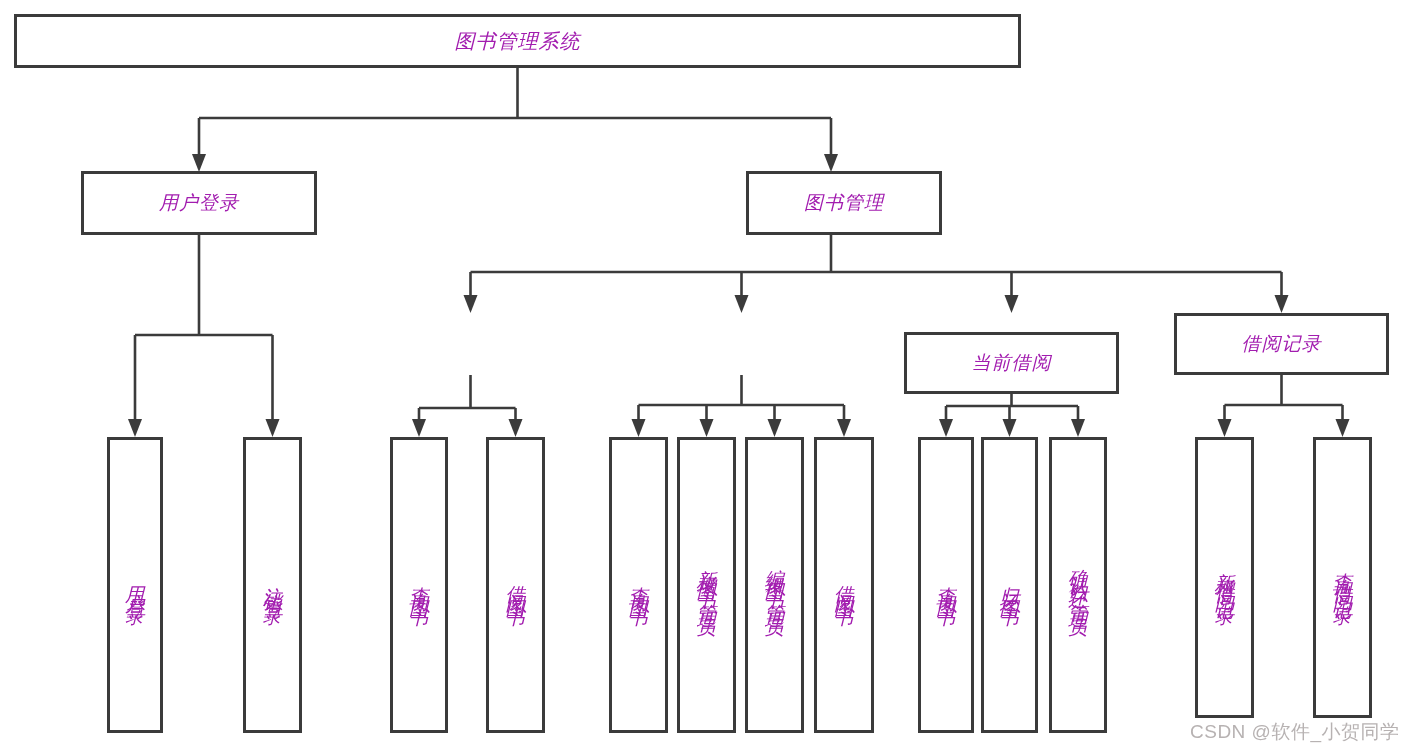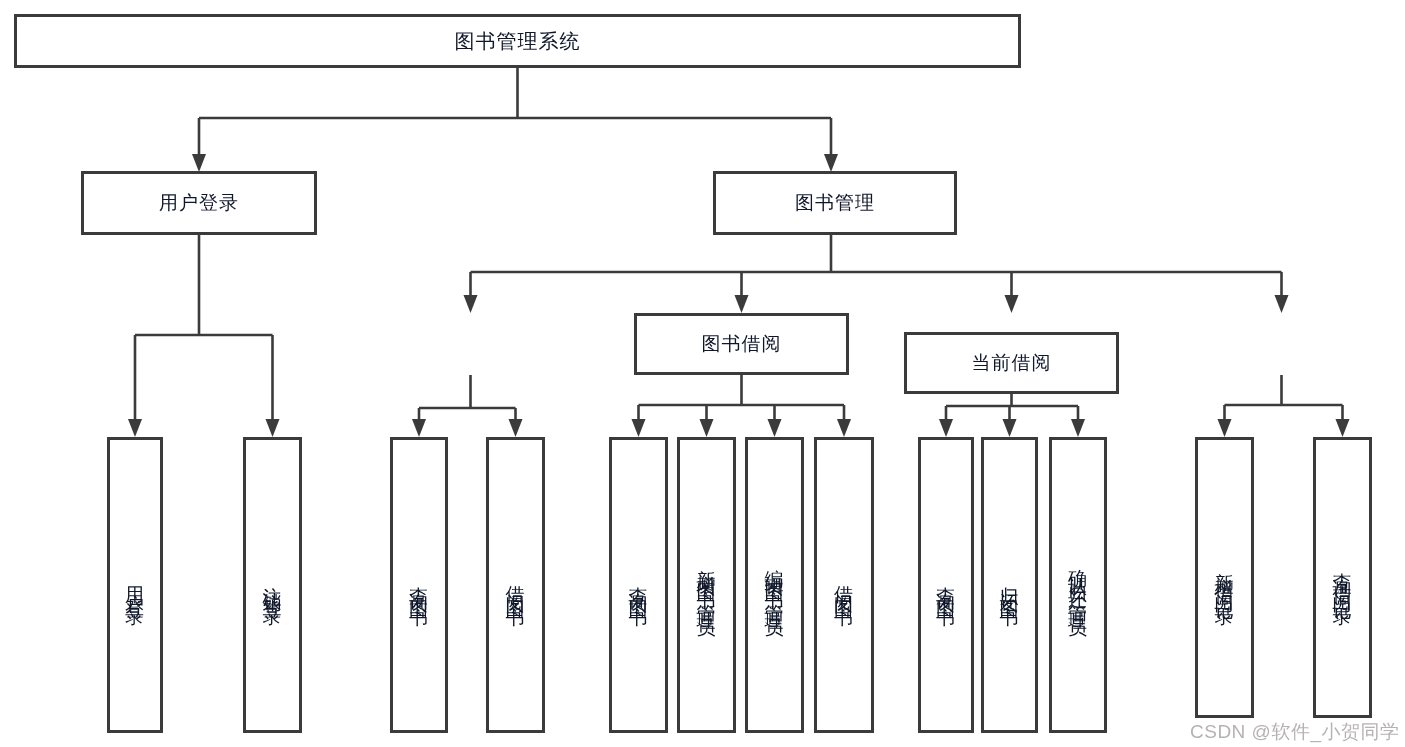--- a/index.html
+++ b/index.html
@@ -20,24 +20,25 @@
     left: 0;
     top: 0;
     width: 1405px;
     height: 747px;
   }
   .box {
     position: absolute;
     box-sizing: border-box;
     border: 3px solid #3b3b3b;
     background: #ffffff;
-    color: #0f172a;
+    color: #a21caf;
     display: flex;
     align-items: center;
     justify-content: center;
+    font-style: italic;
   }
   .hbox {
     font-size: 19px;
     letter-spacing: 1px;
     white-space: nowrap;
   }
   .hbox.root {
     font-size: 20px;
   }
   .vbox {
@@ -100,24 +101,24 @@
       <polygon points="1002.5,419 1016.5,419 1009.5,437"></polygon>
       <polygon points="1071,419 1085,419 1078,437"></polygon>
       <polygon points="1217.5,419 1231.5,419 1224.5,437"></polygon>
       <polygon points="1335.5,419 1349.5,419 1342.5,437"></polygon>
     </g>
   </svg>
 
   <div class="box hbox root" style="left:14px; top:14px; width:1007px; height:54px;">图书管理系统</div>
 
   <div class="box hbox" style="left:81px; top:171px; width:236px; height:64px;">用户登录</div>
-  <div class="box hbox" style="left:713px; top:171px; width:244px; height:64px;">图书管理</div>
+  <div class="box hbox" style="left:746px; top:171px; width:196px; height:64px;">图书管理</div>
 
-  <div class="box hbox" style="left:634px; top:313px; width:215px; height:62px;">图书借阅</div>
   <div class="box hbox" style="left:904px; top:332px; width:215px; height:62px;">当前借阅</div>
+  <div class="box hbox" style="left:1174px; top:313px; width:215px; height:62px;">借阅记录</div>
 
   <div class="box vbox" style="left:107px; top:437px; width:56px; height:296px;">用户登录</div>
   <div class="box vbox" style="left:243px; top:437px; width:59px; height:296px;">注销登录</div>
 
   <div class="box vbox" style="left:390px; top:437px; width:58px; height:296px;">查询图书</div>
   <div class="box vbox" style="left:486px; top:437px; width:59px; height:296px;">借阅图书</div>
 
   <div class="box vbox" style="left:609px; top:437px; width:59px; height:296px;">查询图书</div>
   <div class="box vbox" style="left:677px; top:437px; width:59px; height:296px;">新增图书（管理员）</div>
   <div class="box vbox" style="left:745px; top:437px; width:59px; height:296px;">编辑图书（管理员）</div>

